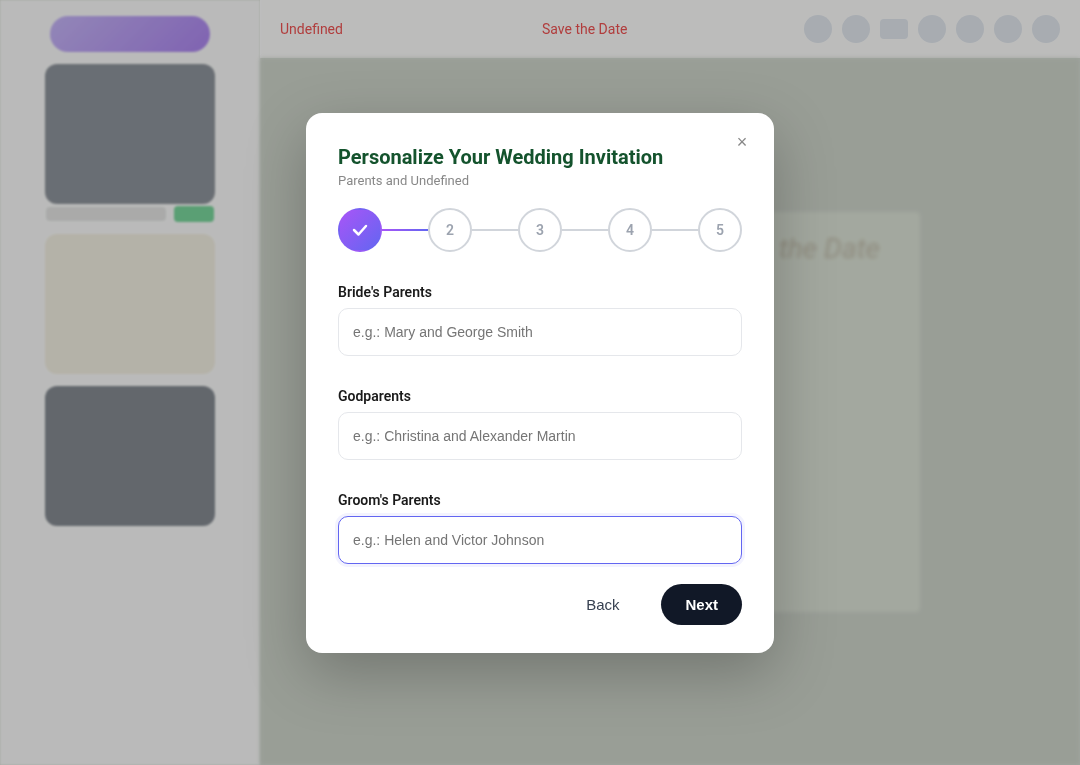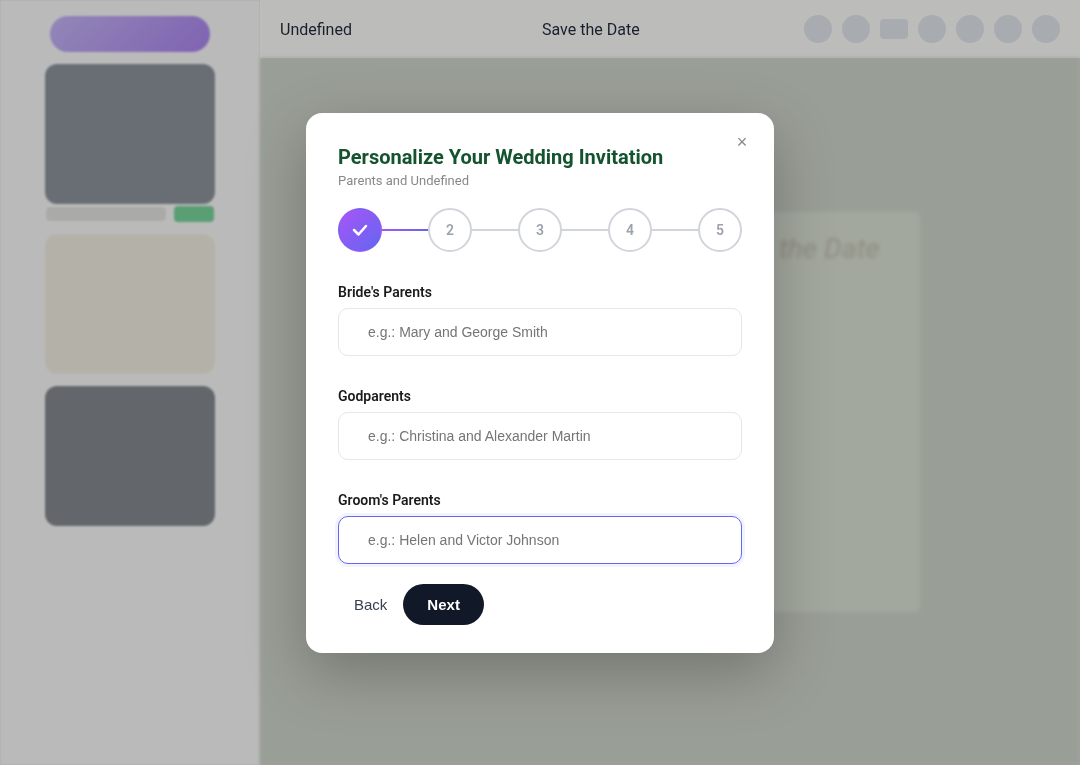--- a/index.html
+++ b/index.html
@@ -88,22 +88,22 @@
       z-index: 1;
       display: flex;
       align-items: center;
       padding: 0 20px;
       gap: 12px;
       filter: blur(0.5px);
       opacity: 0.9;
     }
 
     .topbar-text {
-      font-size: 16px;
-      color: #0f172a;
+      font-size: 14px;
+      color: #ef4444;
       flex: 1;
     }
 
     .topbar-icons {
       display: flex;
       gap: 10px;
       align-items: center;
     }
 
     .topbar-icon-circle {
@@ -246,39 +246,39 @@
     .form-group {
       margin-bottom: 16px;
       margin-top: 32px;
     }
 
     .form-input {
       width: 100%;
       height: 48px;
       border: 1.5px solid #e5e7eb;
       border-radius: 10px;
-      padding: 0 29px;
+      padding: 0 14px;
       font-size: 14px;
       color: #9ca3af;
       outline: none;
       transition: border-color 0.2s;
       background: #fff;
     }
 
     .form-input.focused {
       border-color: #6366f1;
       box-shadow: 0 0 0 3px rgba(99,102,241,0.08);
     }
 
     
     .modal-footer {
       display: flex;
-      justify-content: flex-start;
-      align-items: center;
-      gap: 0;
+      justify-content: flex-end;
+      align-items: center;
+      gap: 26px;
       margin-top: 20px;
     }
 
     .btn-back {
       background: none;
       border: none;
       font-size: 15px;
       font-weight: 500;
       color: #374151;
       cursor: pointer;

